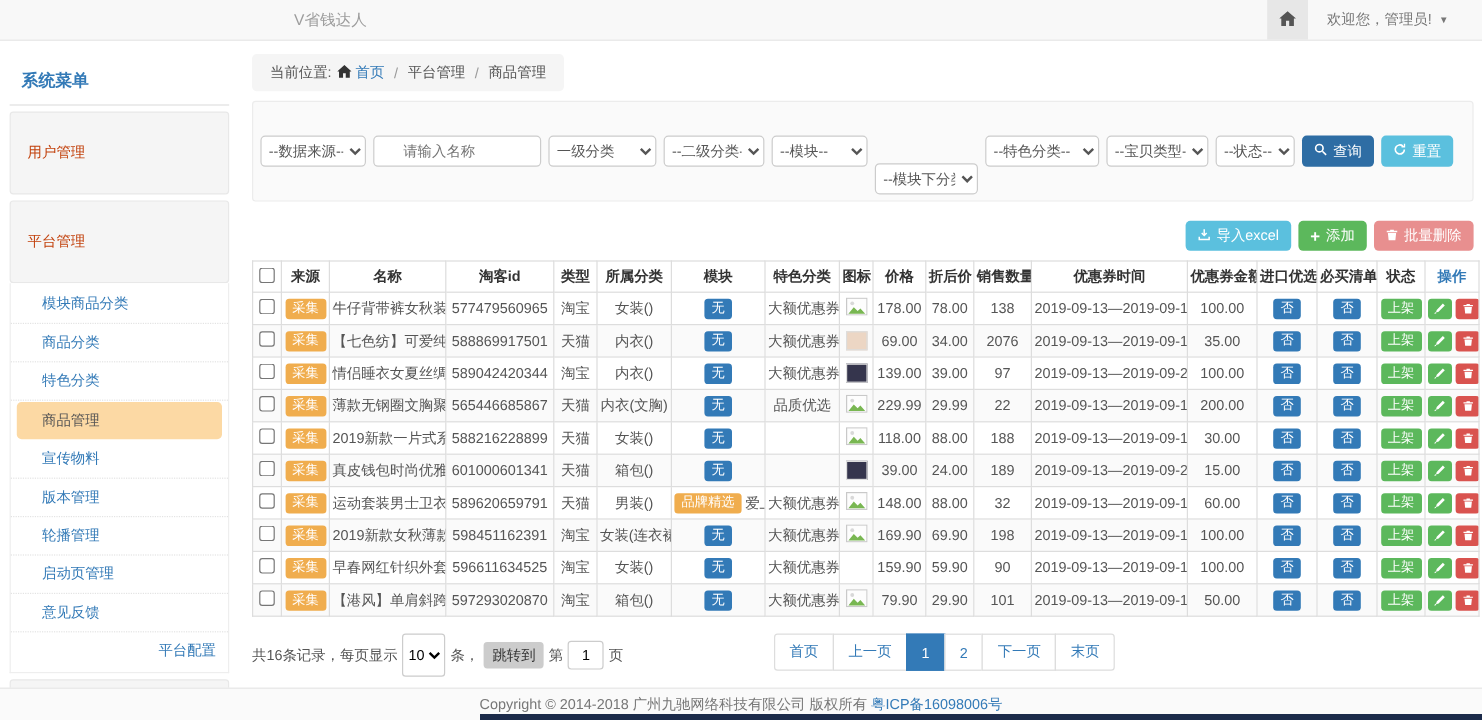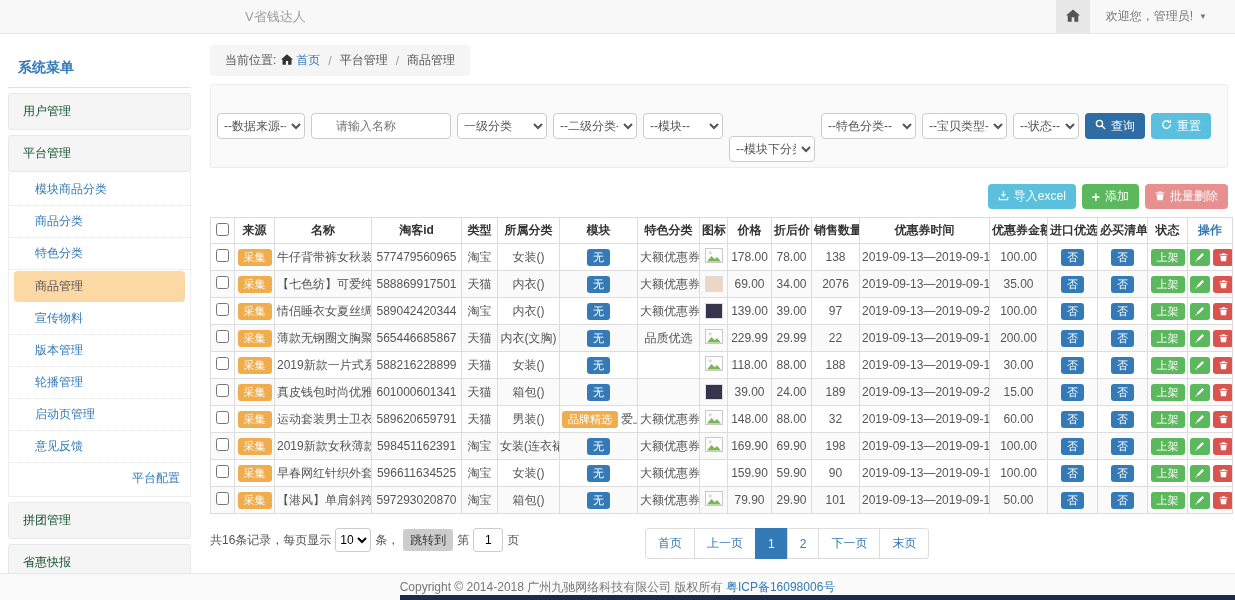--- a/index.html
+++ b/index.html
@@ -10,21 +10,21 @@
   .navbar { position:absolute; top:0; left:0; width:1235px; height:34px; background:#f8f8f8; border-bottom:1px solid #e7e7e7; }
   .brand { position:absolute; left:245px; top:0; line-height:34px; font-size:13px; color:#9d9d9d; }
   .nav-right { position:absolute; right:0; top:0; height:33px; display:flex; align-items:stretch;padding-left:40px; }
   .nav-home { width:34px; display:flex; align-items:center; justify-content:center; background:#e7e7e7; cursor:pointer; }
   .nav-user { display:flex; align-items:center; gap:6px; padding:0 28px 0 16px; color:#777; cursor:pointer; }
   .caret { font-size:8px; color:#777; }
 
   
   .sidebar { position:absolute; left:8px; top:50px; width:183px; }
   .sb-title { color:#337ab7; font-weight:bold; font-size:14px; padding:9px 10px 10px 10px; border-bottom:1px solid #e0e0e0; }
-  .sb-group { background:#f5f5f5; border:1px solid #e8e8e8; border-radius:3px; margin-top:5px; padding:9px 14px; color:#14532d; cursor:pointer; }
+  .sb-group { background:#f5f5f5; border:1px solid #e8e8e8; border-radius:3px; margin-top:5px; padding:25px 14px; color:#c2410c; cursor:pointer; }
   .sb-sub { background:#fff; border:1px solid #eee; border-top:none; padding:2px 0; }
   .sb-sub-item { display:block; padding:7px 10px 7px 26px; color:#337ab7; border-bottom:1px dotted #e3e3e3; cursor:pointer; }
   .sb-sub-item:last-child { border-bottom:none;text-align:right; }
   .sb-sub-item.active { background:#fcd9a4; border-radius:4px; margin:1px 5px; padding-left:21px; color:#555; border-bottom:none; }
 
   
   .main { position:absolute; left:210px; top:45px; width:1018px; }
   .breadcrumb { display:inline-flex; align-items:center; gap:5px; background:#f5f5f5; border-radius:4px; padding:7px 15px; color:#555; margin-bottom:8px; }
   .breadcrumb .bc-home-link { color:#337ab7; cursor:pointer; display:inline-flex; align-items:center; gap:3px; }
   .bc-sep { color:#9a9a9a; padding:0 3px; }
@@ -58,21 +58,21 @@
   .op-btn + .op-btn { margin-left:3px; }
   .op-edit { background:#5cb85c; }
   .op-del { background:#d9534f; }
   .thumb { display:inline-block; width:18px; height:16px; border:1px solid #ddd; vertical-align:middle; }
   .thumb.pink { background:#ecd6c4; }
   .thumb.dark { background:#35354d; }
 
   
   .pag-row { position:relative; margin-top:14px; height:30px; }
   .pag-left { display:flex; align-items:center; gap:4px; color:#555; }
-  .pag-left select { height:24px; border:1px solid #ccc; border-radius:3px; background:#fff; font-size:12px; font-family:inherit; }
+  .pag-left select { height:36px; border:1px solid #ccc; border-radius:3px; background:#fff; font-size:12px; font-family:inherit; }
   .jump-btn { background:#ccc; color:#333; border:none; border-radius:3px; height:22px; padding:0 7px; font-size:12px; cursor:pointer; font-family:inherit; }
   .jump-input { width:30px; height:24px; border:1px solid #ccc; border-radius:3px; text-align:center; font-size:12px; font-family:inherit; }
   .pager { position:absolute; left:435px; top:0; display:flex; }
   .pager .page-btn { border:1px solid #ddd; background:#fff; color:#337ab7; padding:6px 12px; font-size:12px; cursor:pointer; margin-left:-1px; }
   .pager .page-btn:first-child { border-radius:3px 0 0 3px; margin-left:0; }
   .pager .page-btn:last-child { border-radius:0 3px 3px 0; }
   .pager .page-btn.active { background:#337ab7; color:#fff; border-color:#337ab7; }
 
   
   .footer { position:absolute; left:0; bottom:0; width:1235px; height:27px; background:#fafafa; border-top:1px solid #e7e7e7; display:flex; align-items:center; justify-content:center; color:#777; z-index:5; }

